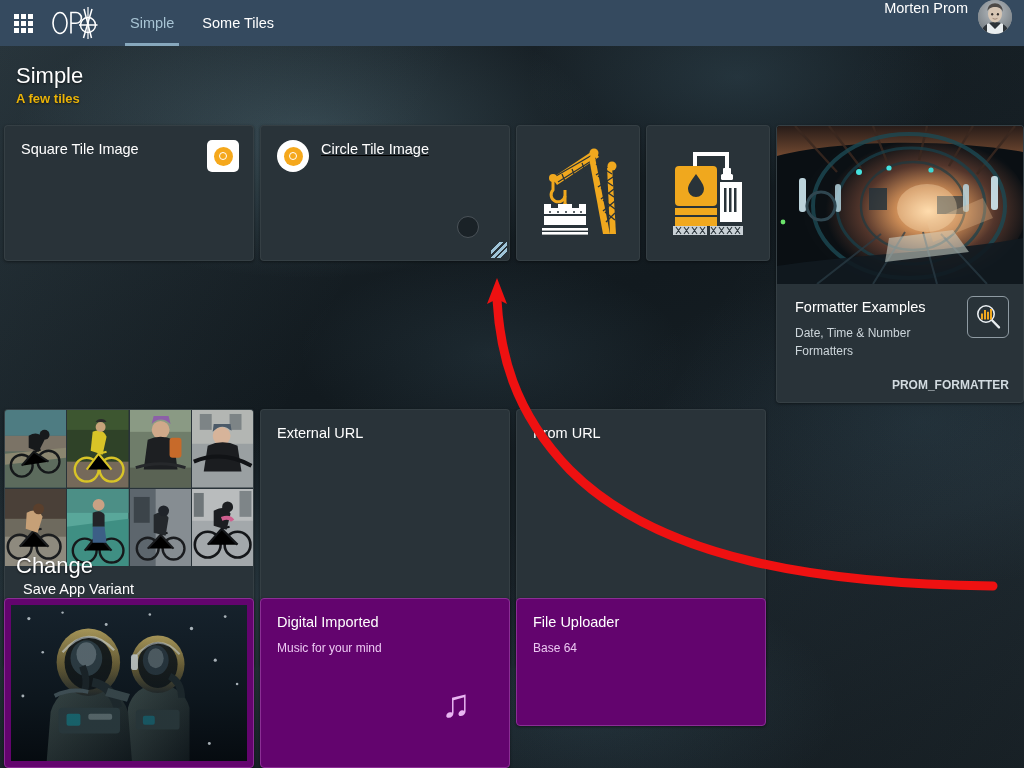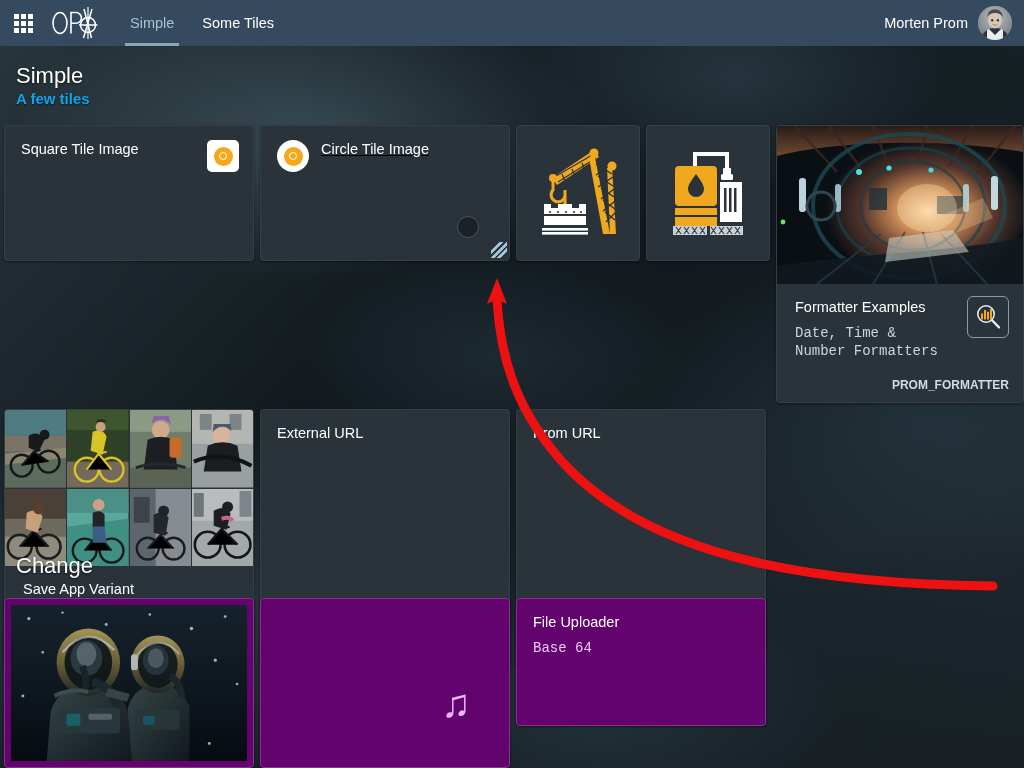--- a/index.html
+++ b/index.html
@@ -86,21 +86,21 @@
   .tab.active::after {
     content: "";
     position: absolute;
     left: 9px; right: 9px; bottom: 0;
     height: 3px;
     background: #87a8bd;
   }
 
   .header-right {
     margin-left: auto;
-    display: flex; align-items: center;
+    display: flex; align-items: flex-start;
     gap: 10px;
     padding-right: 12px;
     height: 46px;
   }
   .user-name { font-size: 14.5px; color: #ffffff; white-space: nowrap; }
   .avatar {
     width: 34px; height: 34px; border-radius: 50%;
     overflow: hidden; position: relative;
     background: #8b949b;
     cursor: pointer;
@@ -120,23 +120,23 @@
 
   .group-head { padding: 0 0 0 16px; }
   .group-title {
     font-size: 22px;
     font-weight: normal;
     color: #ffffff;
     line-height: 28px;
     text-shadow: 0 1px 2px rgba(0,0,0,0.6);
   }
   .group-sub {
-    font-size: 15px;
+    font-size: 13px;
     font-weight: bold;
-    color: #0ea5e9;
+    color: #eab308;
     line-height: 18px;
     text-shadow: 0 1px 2px rgba(0,0,0,0.6);
   }
 
   .tile-row {
     display: flex;
     gap: 6px;
     padding-left: 4px;
     align-items: flex-start;
   }
@@ -153,24 +153,23 @@
     flex: 0 0 auto;
   }
   .tile.purple { background: #63046e; border-color: #8b2e95; }
 
   .tile-title {
     font-size: 14.5px;
     color: #ffffff;
     line-height: 19px;
   }
   .tile-sub {
-    font-size: 14px;
+    font-size: 12px;
     color: #cdd6db;
     line-height: 18px;
-    font-family: Liberation Mono, monospace;
   }
   .tile.purple .tile-sub { color: #ecc8f2; }
   .tile-info {
     position: absolute;
     right: 14px; bottom: 10px;
     font-size: 12px;
     font-weight: bold;
     color: #d2dbe0;
     white-space: nowrap;
     padding-left: 8px;
@@ -717,20 +716,24 @@
             <path d="M44,92 q16,-8 34,-4" stroke="#44545a" stroke-width="4" fill="none"></path>
             <path d="M98,84 l22,6 l-3,8 -22,-6 Z" fill="#3b4a4e"></path>
 
             <rect width="238" height="158" fill="none"></rect>
             <path d="M0,0 L238,0 L238,158 L0,158 Z" fill="url(#snowbg)" opacity="0.12"></path>
           </svg>
         </div>
       </div>
 
       <div class="tile purple t-music">
+        <div class="tile-pad">
+          <div class="tile-title">Digital Imported</div>
+          <div class="tile-sub" style="margin-top:7px;">Music for your mind</div>
+        </div>
         <div class="music-note">♫</div>
       </div>
 
       <div class="tile purple t-file">
         <div class="tile-pad">
           <div class="tile-title">File Uploader</div>
           <div class="tile-sub" style="margin-top:7px;">Base 64</div>
         </div>
       </div>
     </div>

